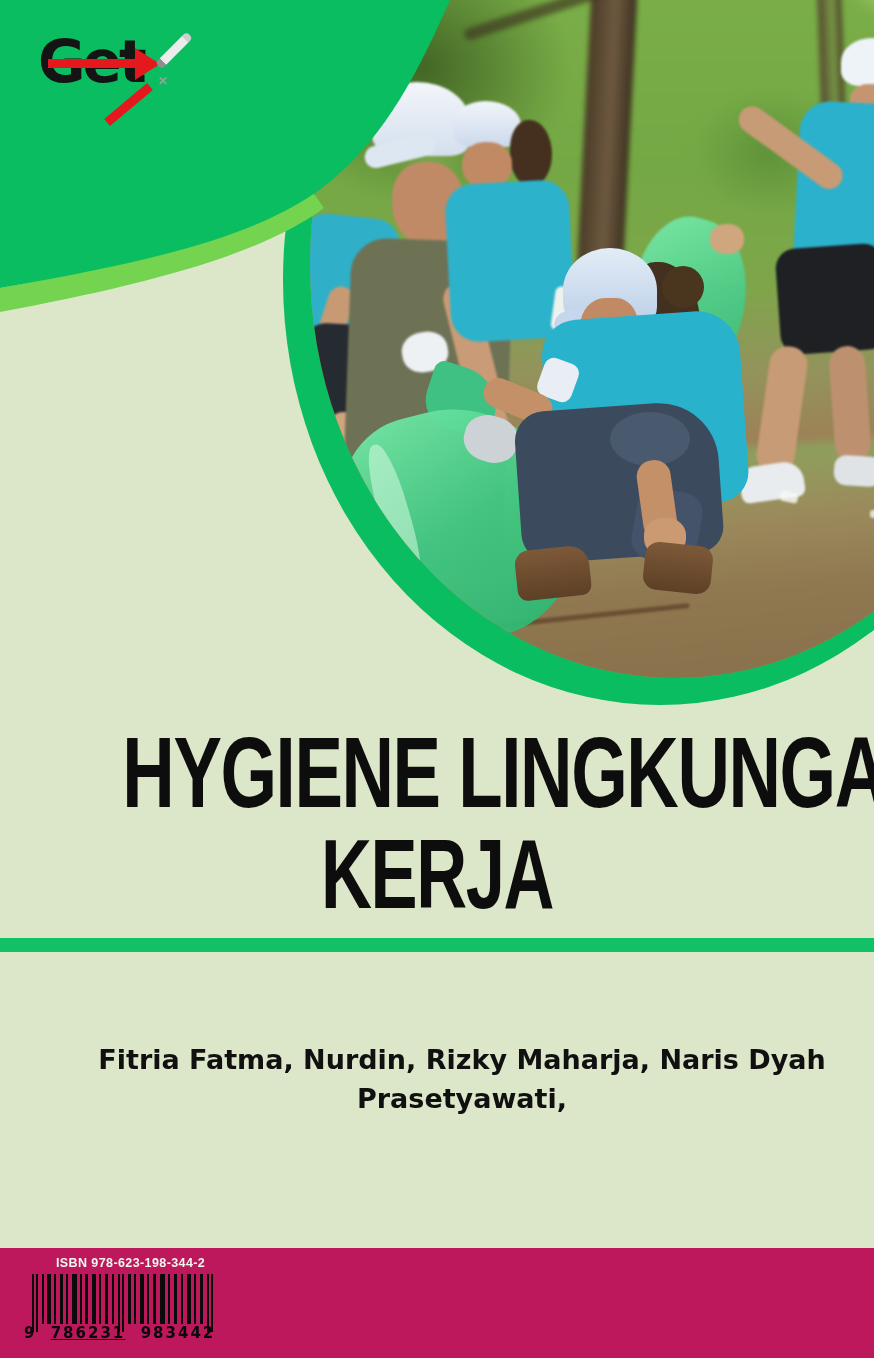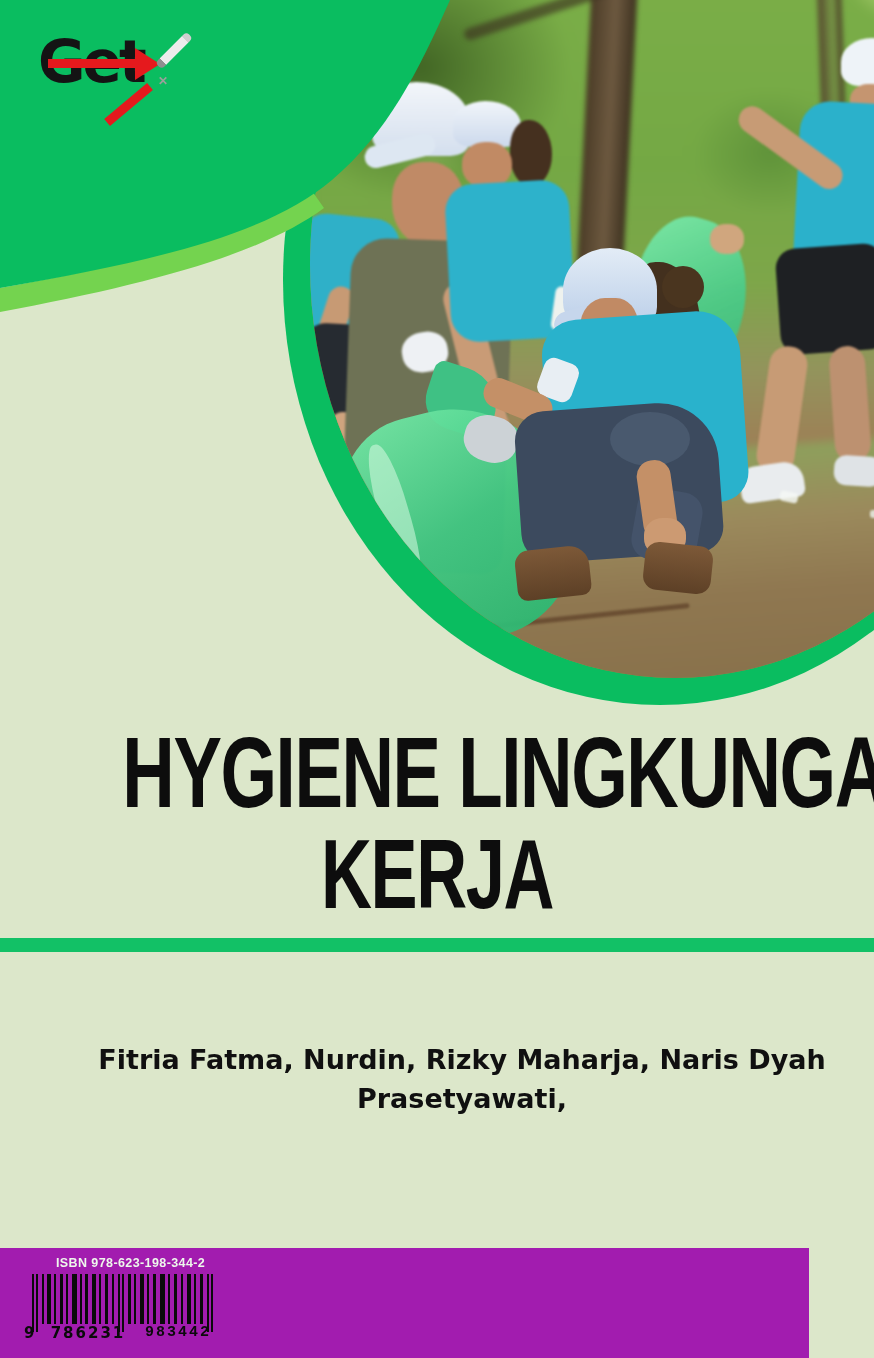--- a/index.html
+++ b/index.html
@@ -59,34 +59,34 @@
   .divider-stripe{left:0; top:938px; width:874px; height:14px; background:#12c166;}
 
   
   .authors-block{
     left:0; top:1040px; width:874px; text-align:center; color:#101010;
     font-family:"DejaVu Sans", sans-serif; font-weight:bold;
     font-size:27px; line-height:39px;padding-left:25px;
   }
 
   
-  .bottom-band{left:0; top:1248px; width:809px; height:110px; background:#a21caf;}
+  .bottom-band{left:0; top:1248px; width:874px; height:110px; background:#be185d;}
   .isbn-label{
     position:absolute; left:56px; top:8px; color:#eef7ec;
     font-size:12.5px; letter-spacing:.4px; font-weight:bold;
   }
   .barcode{position:absolute; left:24px; top:26px;}
   .barcode-digits{
     position:absolute; left:24px; top:76px; width:196px;
     display:flex; color:#0a0a0a; font-weight:bold; font-size:15px;
     font-family:"DejaVu Sans", sans-serif;
   }
   .bd-left{width:16px;}
-  .bd-g1{width:96px; text-align:center; letter-spacing:2px;}
-  .bd-g2{width:84px; text-align:center; letter-spacing:2px;font-family:Liberation Mono, monospace;}
+  .bd-g1{width:96px; text-align:center; letter-spacing:2px;text-decoration:underline;}
+  .bd-g2{width:84px; text-align:center; letter-spacing:2px;}
 </style>
 </head>
 <body>
 
 <div class="cover">
 
   <div class="abs photo-ring"></div>
 
   <div class="abs cover-photo">
 

